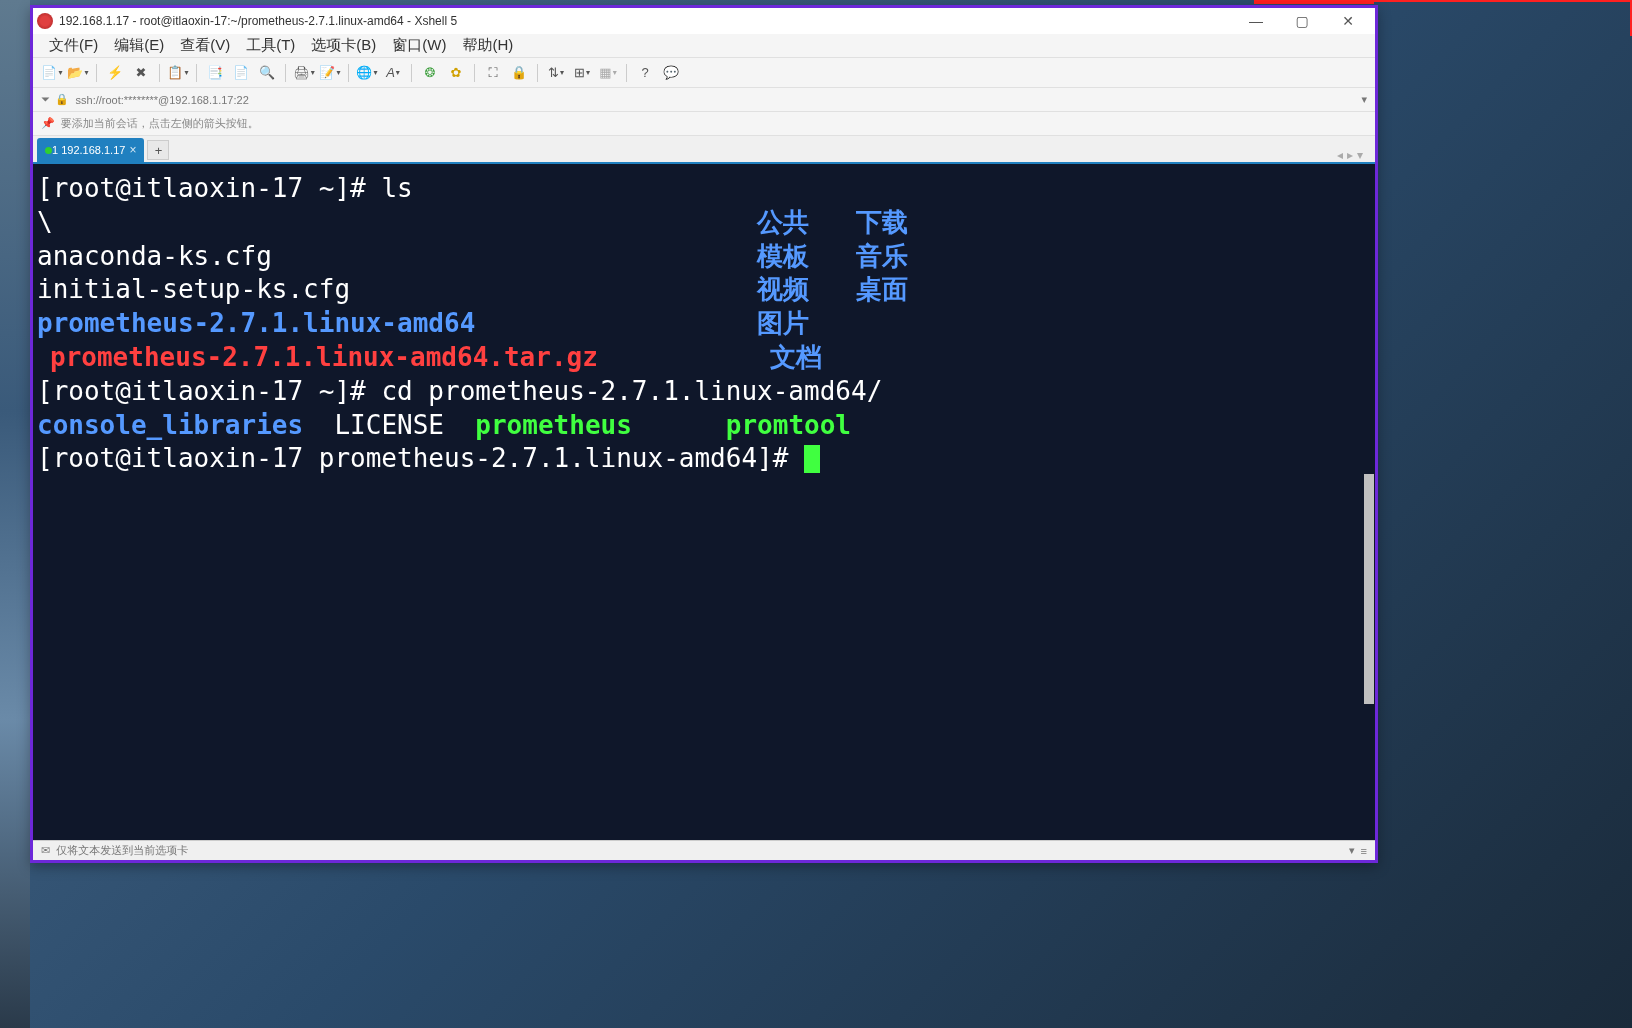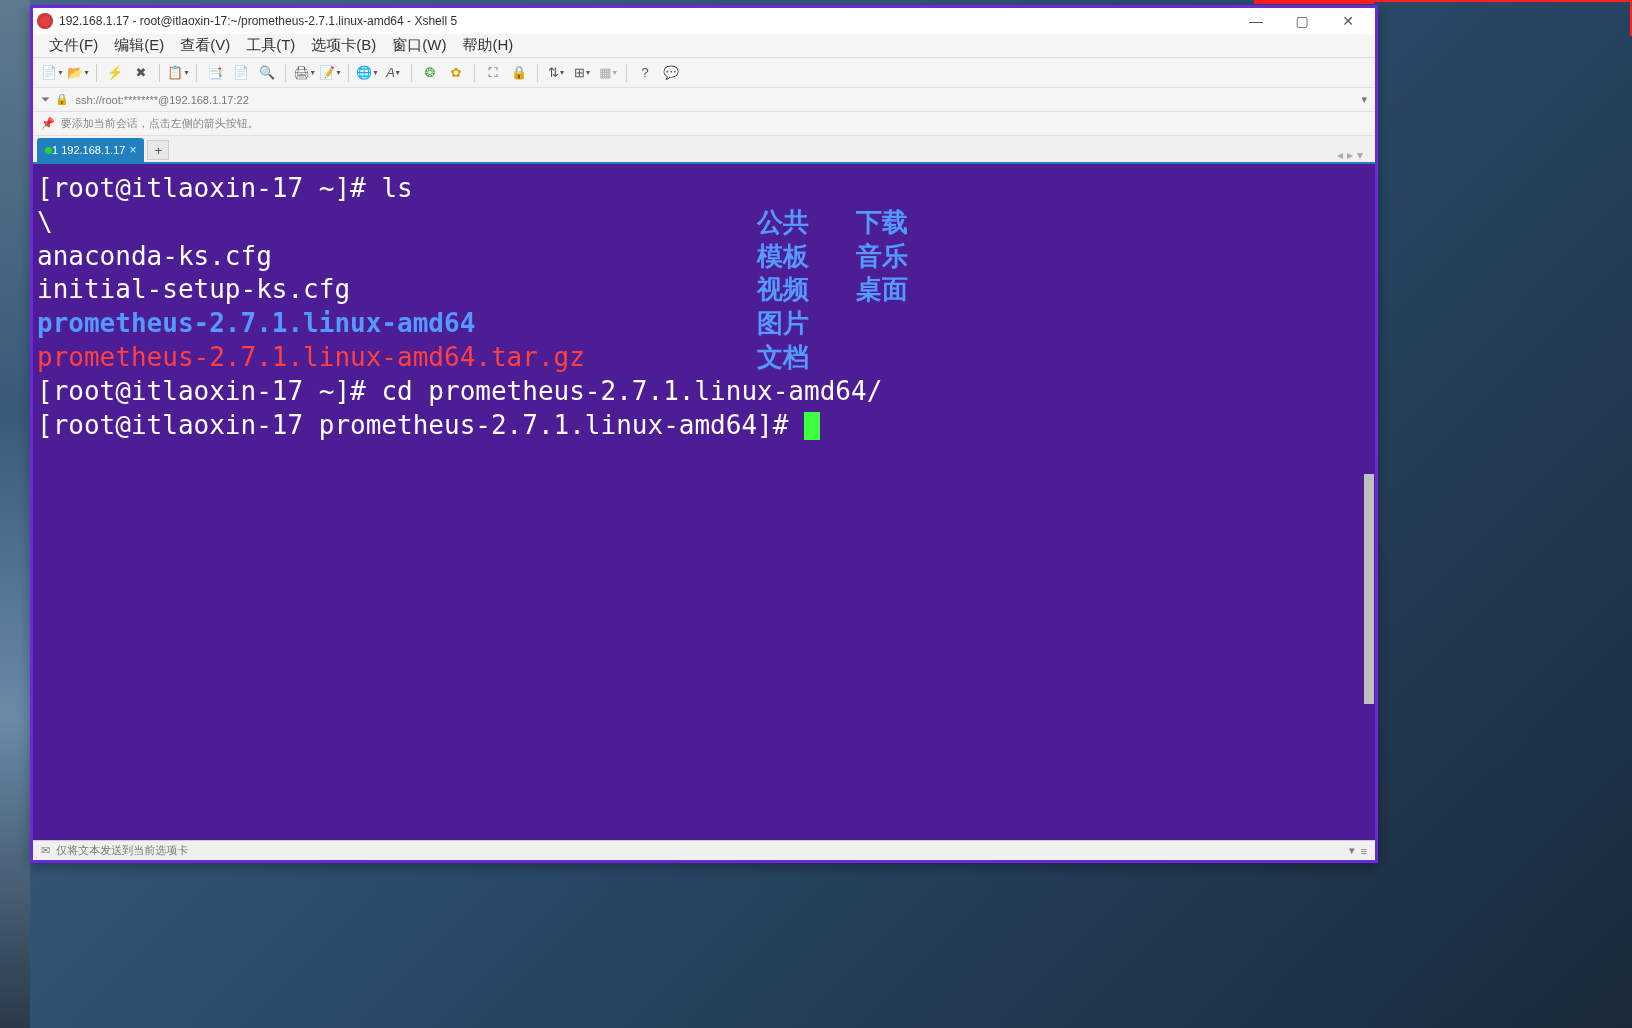--- a/index.html
+++ b/index.html
@@ -140,33 +140,33 @@
 .tabbar-right {
   margin-left: auto;
   display: flex; gap: 4px;
   padding-right: 8px;
   align-items: center;
   color: #aaa; font-size: 12px;
 }
 
 .terminal {
   flex: 1;
-  background: #4c1d95;
+  background: #0f172a;
   padding: 8px 4px;
   font-family: "Consolas", "DejaVu Sans Mono", monospace;
   font-size: 26px;
   line-height: 1.3;
   color: #fff;
   overflow: auto;
   position: relative;
 }
 .terminal .line { white-space: pre; }
 .c-white { color: #ffffff; }
 .c-blue  { color: #5599ff; font-weight: bold; }
-.c-red   { color: #ff4040; font-weight: normal; }
+.c-red   { color: #ff4040; font-weight: bold; margin-left: 13px; }
 .c-green { color: #40ff40; font-weight: bold; }
 .cursor-block {
   display: inline-block;
   width: 16px; height: 28px;
   background: #40ff40;
   vertical-align: text-bottom;
 }
 .scroll-thumb {
   position: absolute;
   right: 1px; top: 310px;
@@ -291,20 +291,21 @@
   </div>
 
   <div class="terminal">
 <div class="line"><span class="c-white">[root@itlaoxin-17 ~]# </span><span class="c-white">ls</span></div>
 <div class="line"><span class="c-white">\</span><span class="c-white">                                             </span><span class="c-blue">公共</span><span class="c-white">   </span><span class="c-blue">下载</span></div>
 <div class="line"><span class="c-white">anaconda-ks.cfg</span><span class="c-white">                               </span><span class="c-blue">模板</span><span class="c-white">   </span><span class="c-blue">音乐</span></div>
 <div class="line"><span class="c-white">initial-setup-ks.cfg</span><span class="c-white">                          </span><span class="c-blue">视频</span><span class="c-white">   </span><span class="c-blue">桌面</span></div>
 <div class="line"><span class="c-blue">prometheus-2.7.1.linux-amd64</span><span class="c-white">                  </span><span class="c-blue">图片</span></div>
 <div class="line"><span class="c-red">prometheus-2.7.1.linux-amd64.tar.gz</span><span class="c-white">           </span><span class="c-blue">文档</span></div>
 <div class="line"><span class="c-white">[root@itlaoxin-17 ~]# </span><span class="c-white">cd prometheus-2.7.1.linux-amd64/</span></div>
+<div class="line"><span class="c-blue">console_libraries</span><span class="c-white">  </span><span class="c-white">LICENSE</span><span class="c-white">  </span><span class="c-green">prometheus</span><span class="c-white">      </span><span class="c-green">promtool</span></div>
 <div class="line"><span class="c-white">[root@itlaoxin-17 prometheus-2.7.1.linux-amd64]# </span><span class="cursor-block"></span></div>
     <div class="scroll-thumb"></div>
   </div>
 
   <div class="statusbar">
     <span>✉</span>
     <span>仅将文本发送到当前选项卡</span>
     <div class="sb-right">
       <span>▾</span>
       <span>≡</span>

